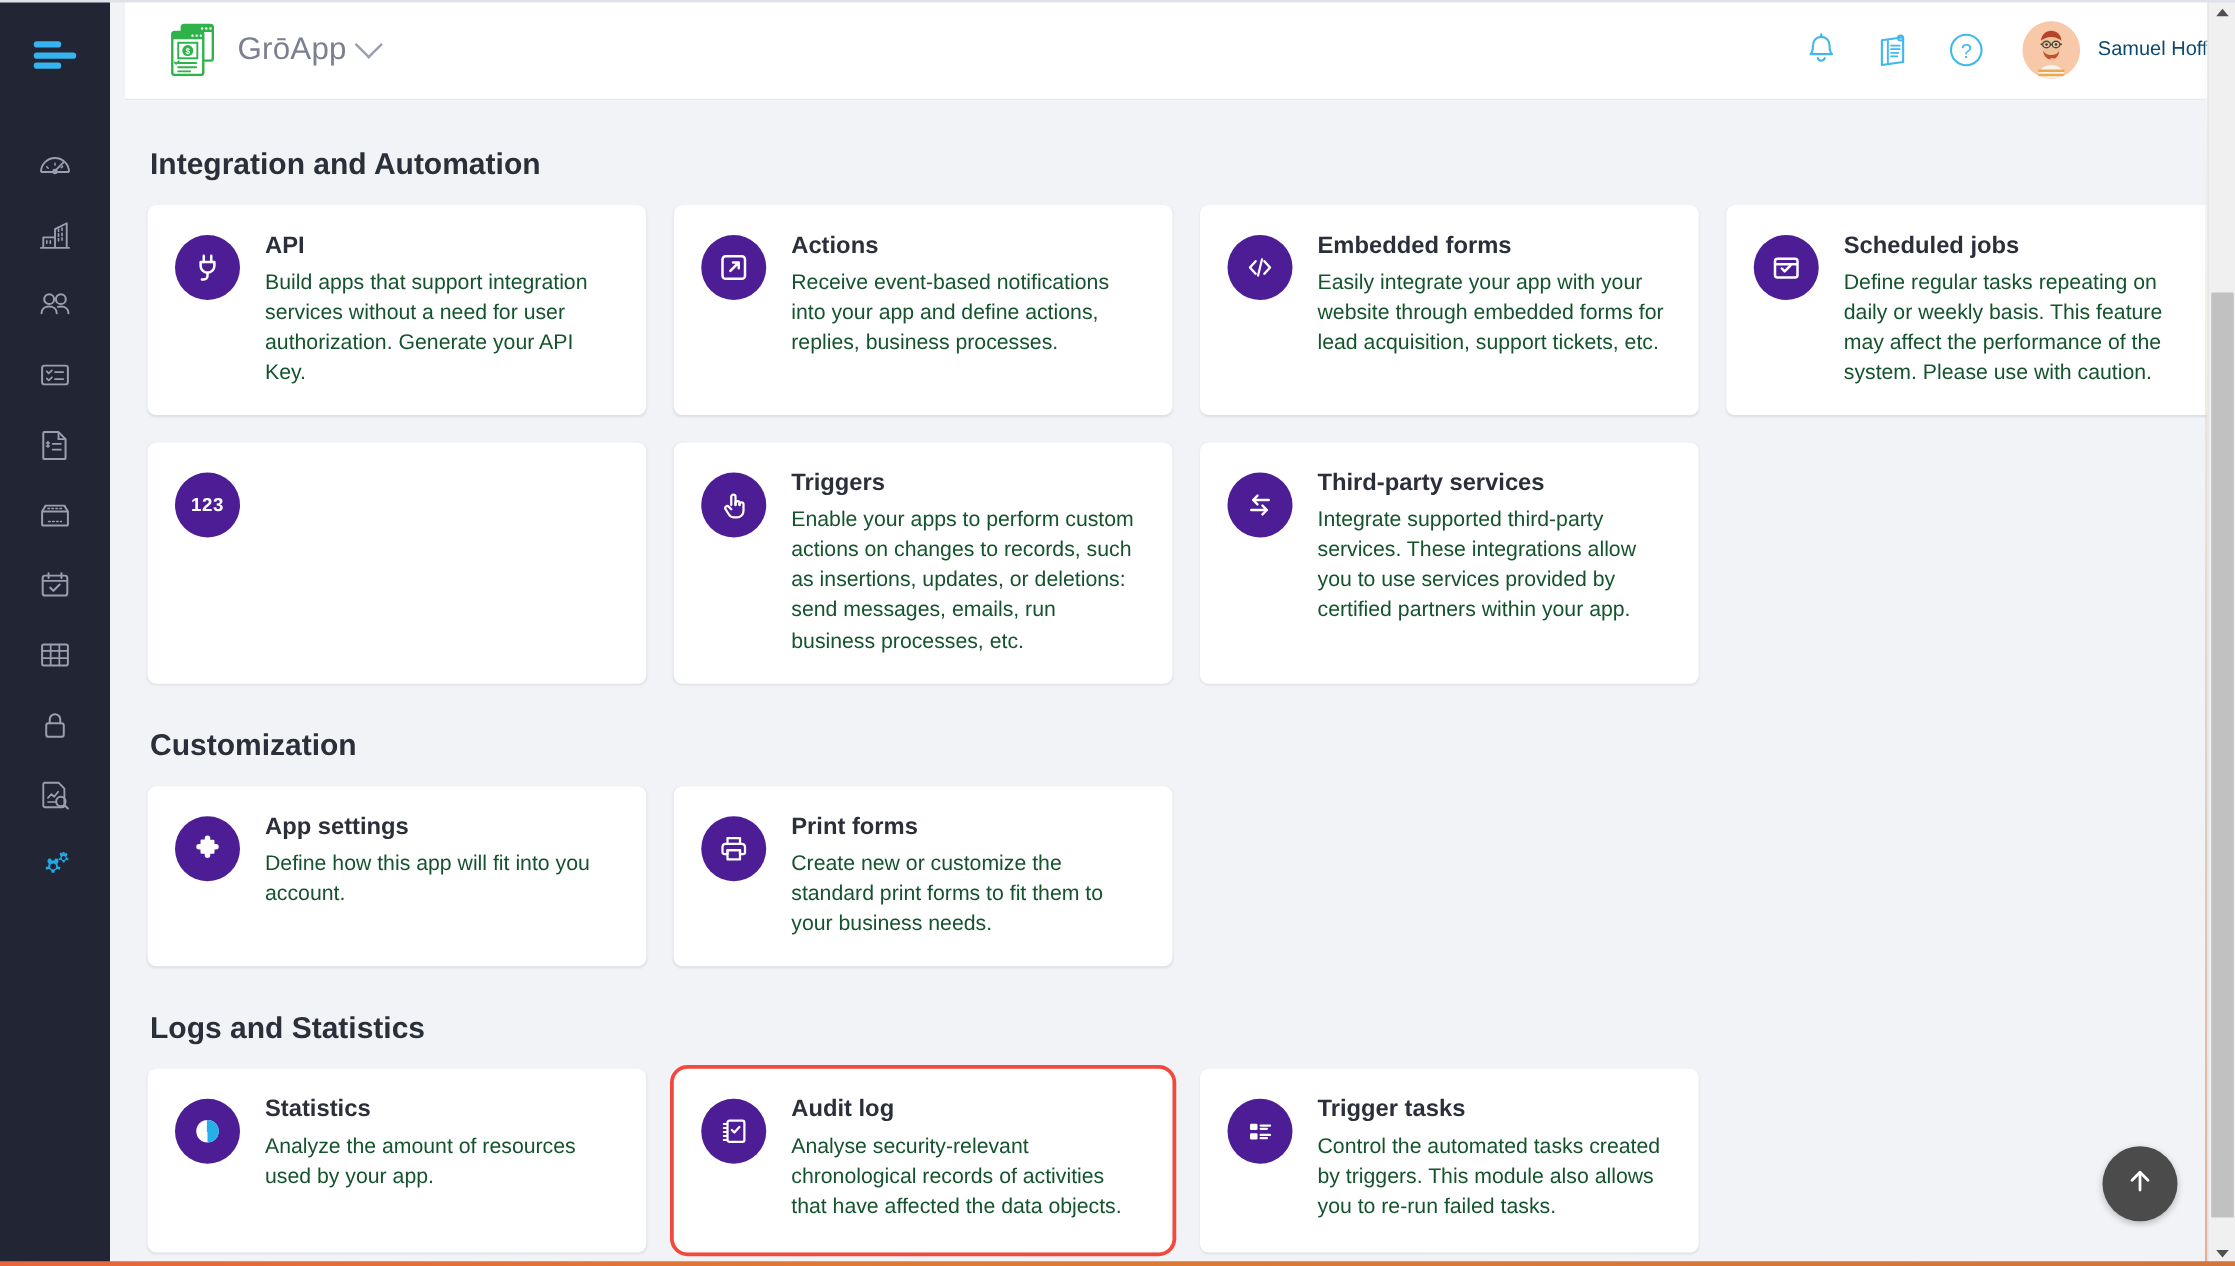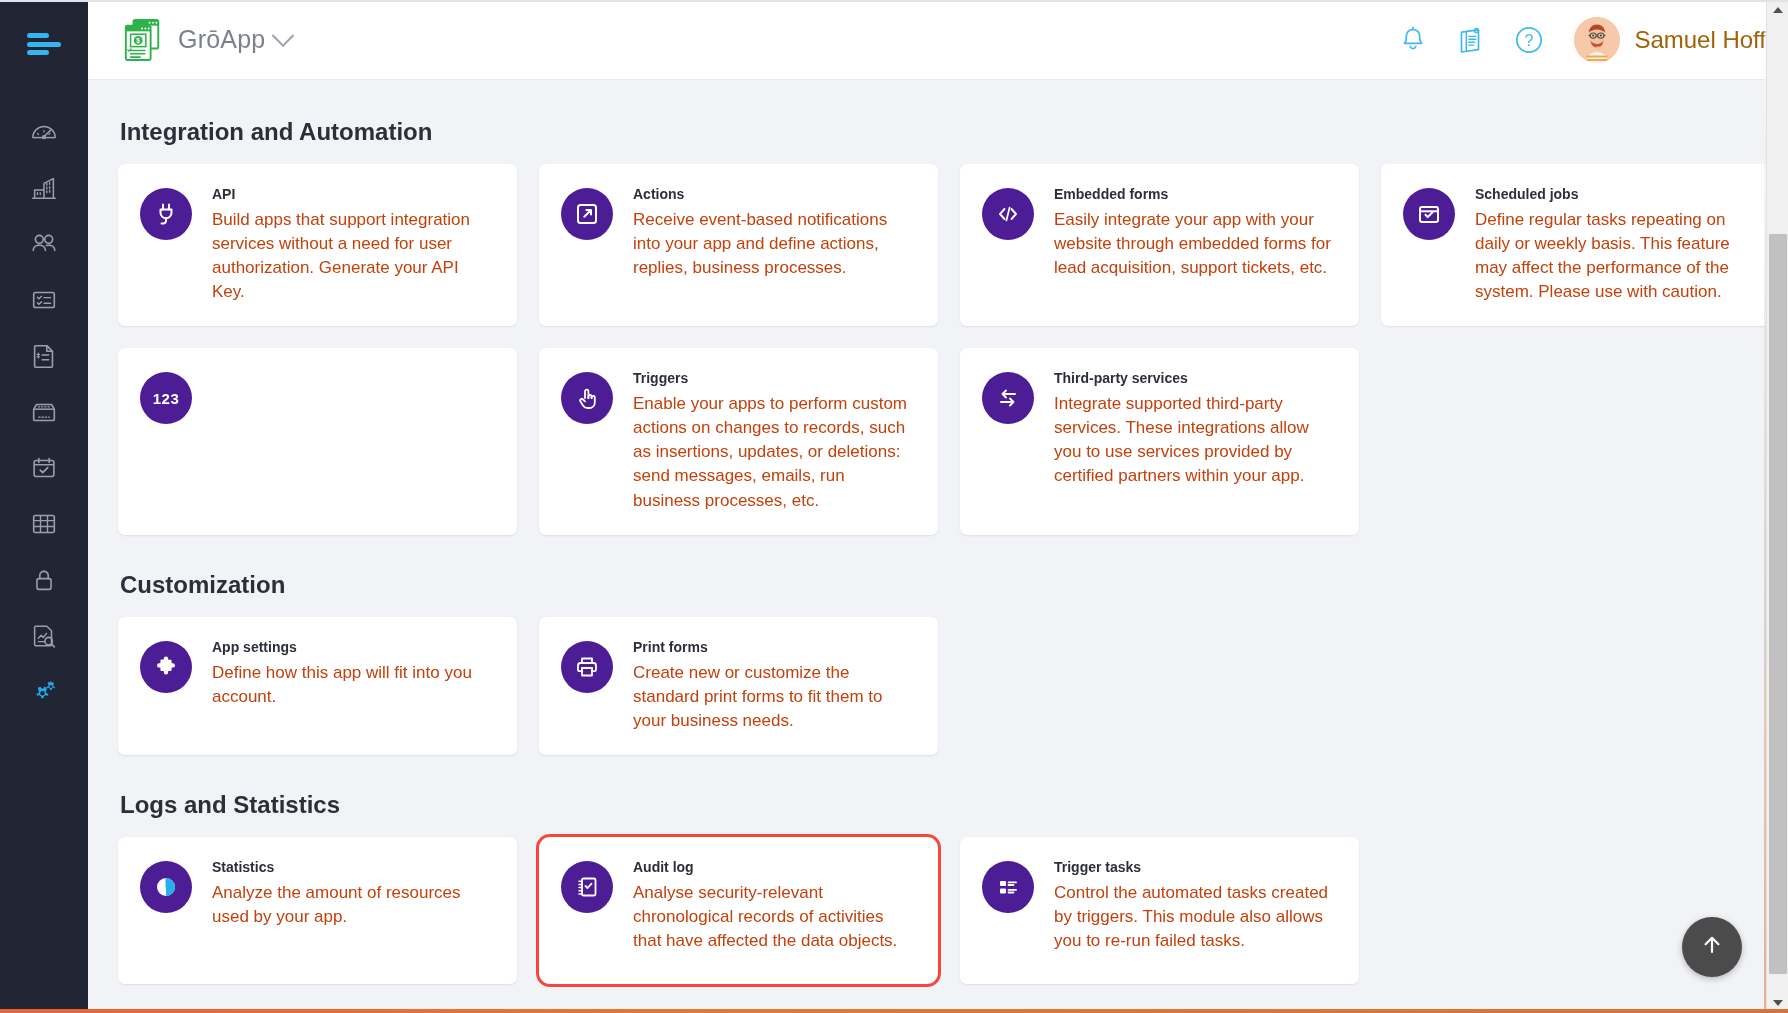--- a/index.html
+++ b/index.html
@@ -69,20 +69,21 @@
 
   
   .topbar {
     height: 80px;
     min-height: 80px;
     background: #ffffff;
     border-bottom: 1px solid #e6e9ef;
     display: flex;
     align-items: center;
     padding: 0 22px 0 34px;
+    margin-left: 12px;
   }
   .brand { display: flex; align-items: center; cursor: pointer; }
   .brand-logo { width: 42px; height: 44px; margin-right: 14px; }
   .brand-name {
     font-size: 25px;
     color: #7b8090;
     letter-spacing: 0.2px;
   }
   .brand-caret {
     margin-left: 10px;
@@ -98,21 +99,21 @@
     cursor: pointer;
   }
   .top-icon svg { display:block; }
   .user-block { display: flex; align-items: center; margin-left: 16px; cursor: pointer; }
   .avatar {
     width: 46px; height: 46px; border-radius: 50%;
     overflow: hidden; background: #f6c6a4;
     margin-right: 14px;
     flex-shrink: 0;
   }
-  .user-name { font-size: 24px; color: #a16207; white-space: nowrap; }
+  .user-name { font-size: 16px; color: #0c4a6e; white-space: nowrap; }
 
   
   .content {
     flex: 1;
     overflow: hidden;
     padding: 28px 12px 0 30px;
     position: relative;
   }
   .section-title {
     font-size: 24px;
@@ -147,29 +148,29 @@
     background: #4c1d95;
     display: flex; align-items: center; justify-content: center;
     margin-right: 20px;
     margin-top: 2px;
     color: #ffffff;
   }
   .card-icon svg { display: block; }
   .card-icon .txt { font-size: 15px; font-weight: bold; letter-spacing: .5px; }
   .card-body { flex: 1; min-width: 0; }
   .card-title {
-    font-size: 14px;
+    font-size: 19px;
     font-weight: bold;
     color: #2b2f3a;
     margin: 0 0 5px 0;
     line-height: 1.2;
   }
   .card-desc {
     font-size: 17px;
-    color: #c2410c;
+    color: #14532d;
     line-height: 1.42;
     margin: 0;
   }
 
   
   .fab {
     position: absolute;
     right: 46px;
     bottom: 36px;
     width: 60px; height: 60px;

